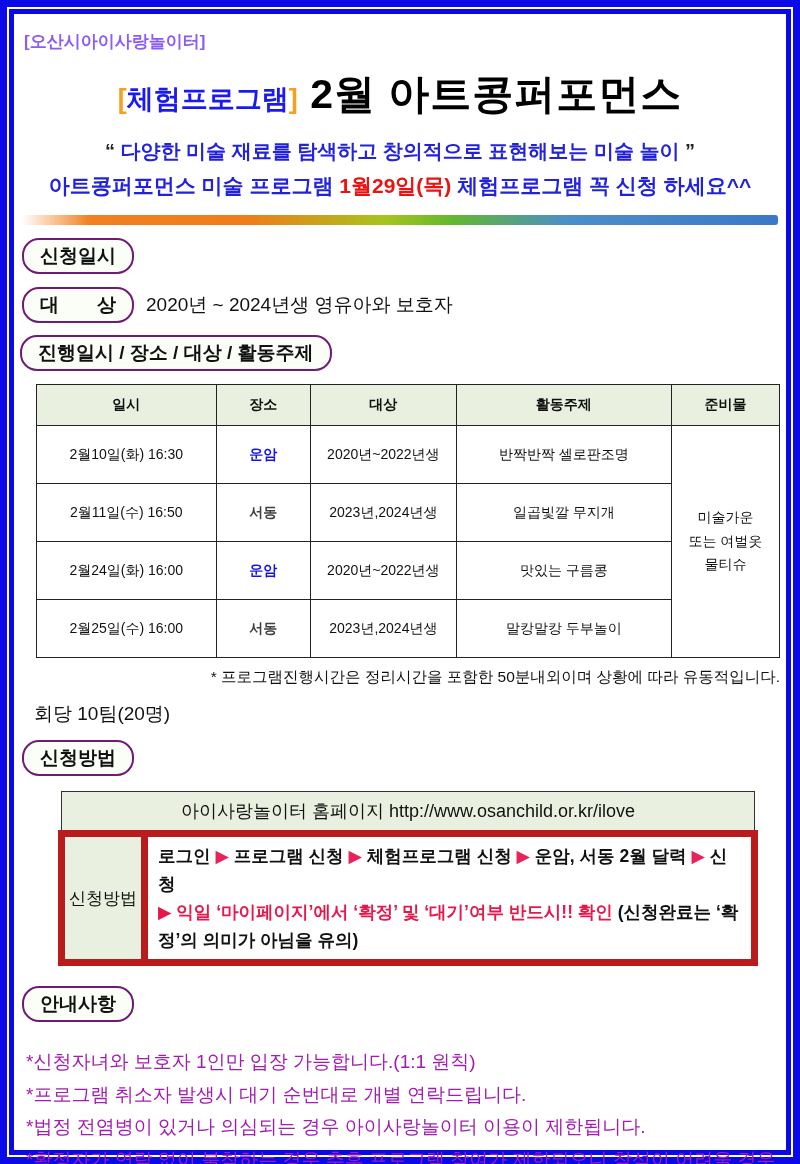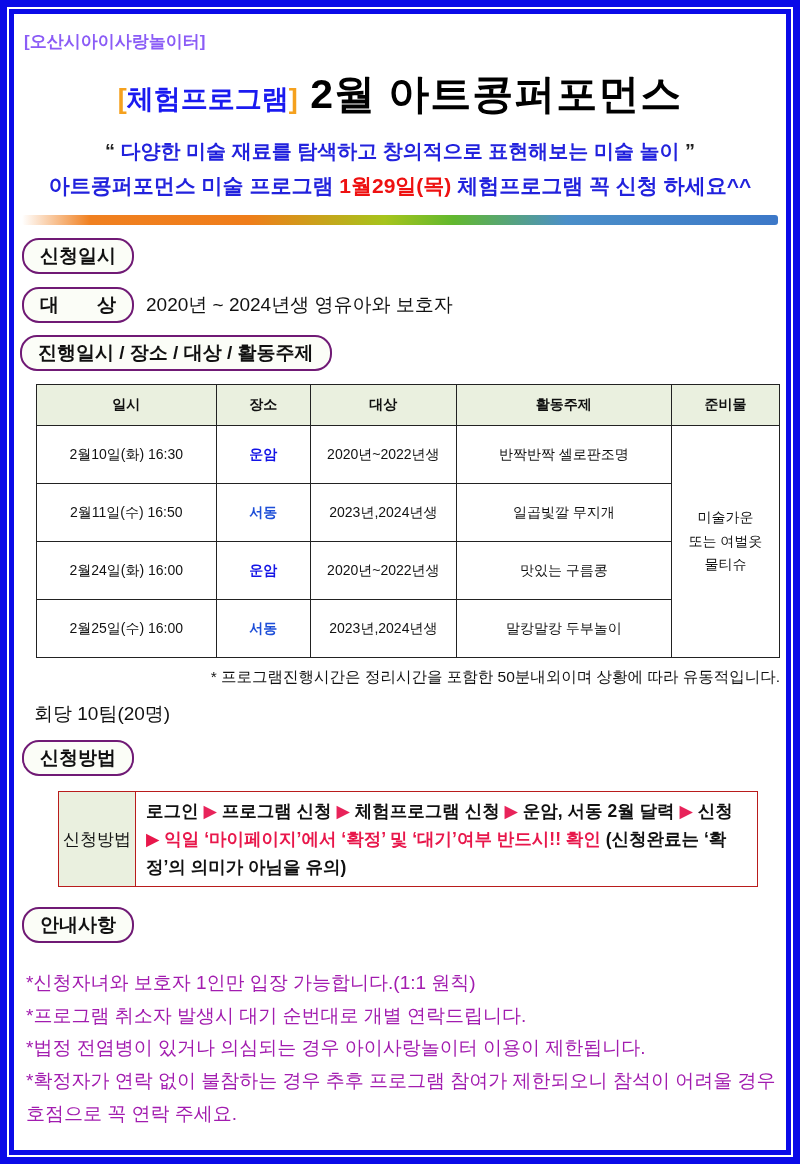--- a/index.html
+++ b/index.html
@@ -21,26 +21,26 @@
   .info-row{display:flex;align-items:center;margin-top:13px;padding-left:2px;}
   .pill{display:inline-block;border:2px solid #701a75;border-radius:17px;background:#fbfdf7;
     padding:3px 16px;font-size:19px;font-weight:bold;color:#111;white-space:nowrap;box-sizing:border-box;}
   .info-row .val{margin-left:12px;font-size:19px;color:#111;white-space:nowrap;}
   .section-pill-row{margin-top:12px;padding-left:0;}
   table.sched{border-collapse:collapse;margin:13px 0 0 16px;text-align:center;font-size:14px;color:#111;}
   table.sched th{background:#eaf0df;border:1px solid #222;font-weight:bold;padding:8px 4px;height:24px;}
   table.sched td{border:1px solid #222;height:57px;padding:0 4px;background:#fff;}
   .col-date{width:172px;}.col-place{width:86px;}.col-target{width:138px;}.col-topic{width:208px;}.col-supply{width:100px;}
   td.place-unam{color:#1414e6;font-weight:bold;}
-  td.place-seodong{color:#1d4ed8;font-weight:bold;}
+  td.place-seodong{color:#404040;font-weight:bold;}
   .supply-line{line-height:1.7;}
   .note{font-size:15.5px;color:#111;text-align:right;margin:9px 0 0 0;}
   table.method{border-collapse:collapse;margin:15px 0 0 38px;font-size:17.5px;color:#111;width:700px;}
   table.method th{background:#eaf0df;border:1px solid #333;font-weight:normal;font-size:18px;padding:7px 4px;text-align:center;}
-  table.method td{border:1px solid #b91c1c;}
+  table.method td{border:7px solid #b91c1c;}
   td.method-label{background:#eaf0df;width:74px;text-align:center;font-size:17px;}
   td.method-body{padding:5px 10px;line-height:1.6;font-weight:bold;background:#fff;}
   .arrow{color:#e8235a;}
   .warn-red{color:#e8174b;text-align:center;}
   .notice-items{margin:24px 0 0 6px;font-size:19px;color:#a21caf;line-height:1.72;}
 </style>
 </head>
 <body>
 
 <div class="frame-outer"></div>
@@ -123,20 +123,23 @@
   <div class="info-row">
     <span class="val">회당 10팀(20명)</span>
   </div>
 
   <div class="info-row">
     <span class="pill">신청방법</span>
   </div>
 
   <table class="method">
     <tbody>
+        <tr>
+      <th colspan="2">아이사랑놀이터 홈페이지  http://www.osanchild.or.kr/ilove</th>
+    </tr>
     <tr>
       <td class="method-label">신청방법</td>
       <td class="method-body">
         <span>로그인 </span><span class="arrow">▶</span><span> 프로그램 신청 </span><span class="arrow">▶</span><span> 체험프로그램 신청 </span><span class="arrow">▶</span><span> 운암, 서동 2월 달력 </span><span class="arrow">▶</span><span> 신청</span><br>
         <span class="warn-red">▶ 익일 ‘마이페이지’에서 ‘확정’ 및 ‘대기’여부 반드시!! 확인 </span><span>(신청완료는 ‘확정’의 의미가 아님을 유의)</span>
       </td>
     </tr>
   </tbody>
     </table>
 

